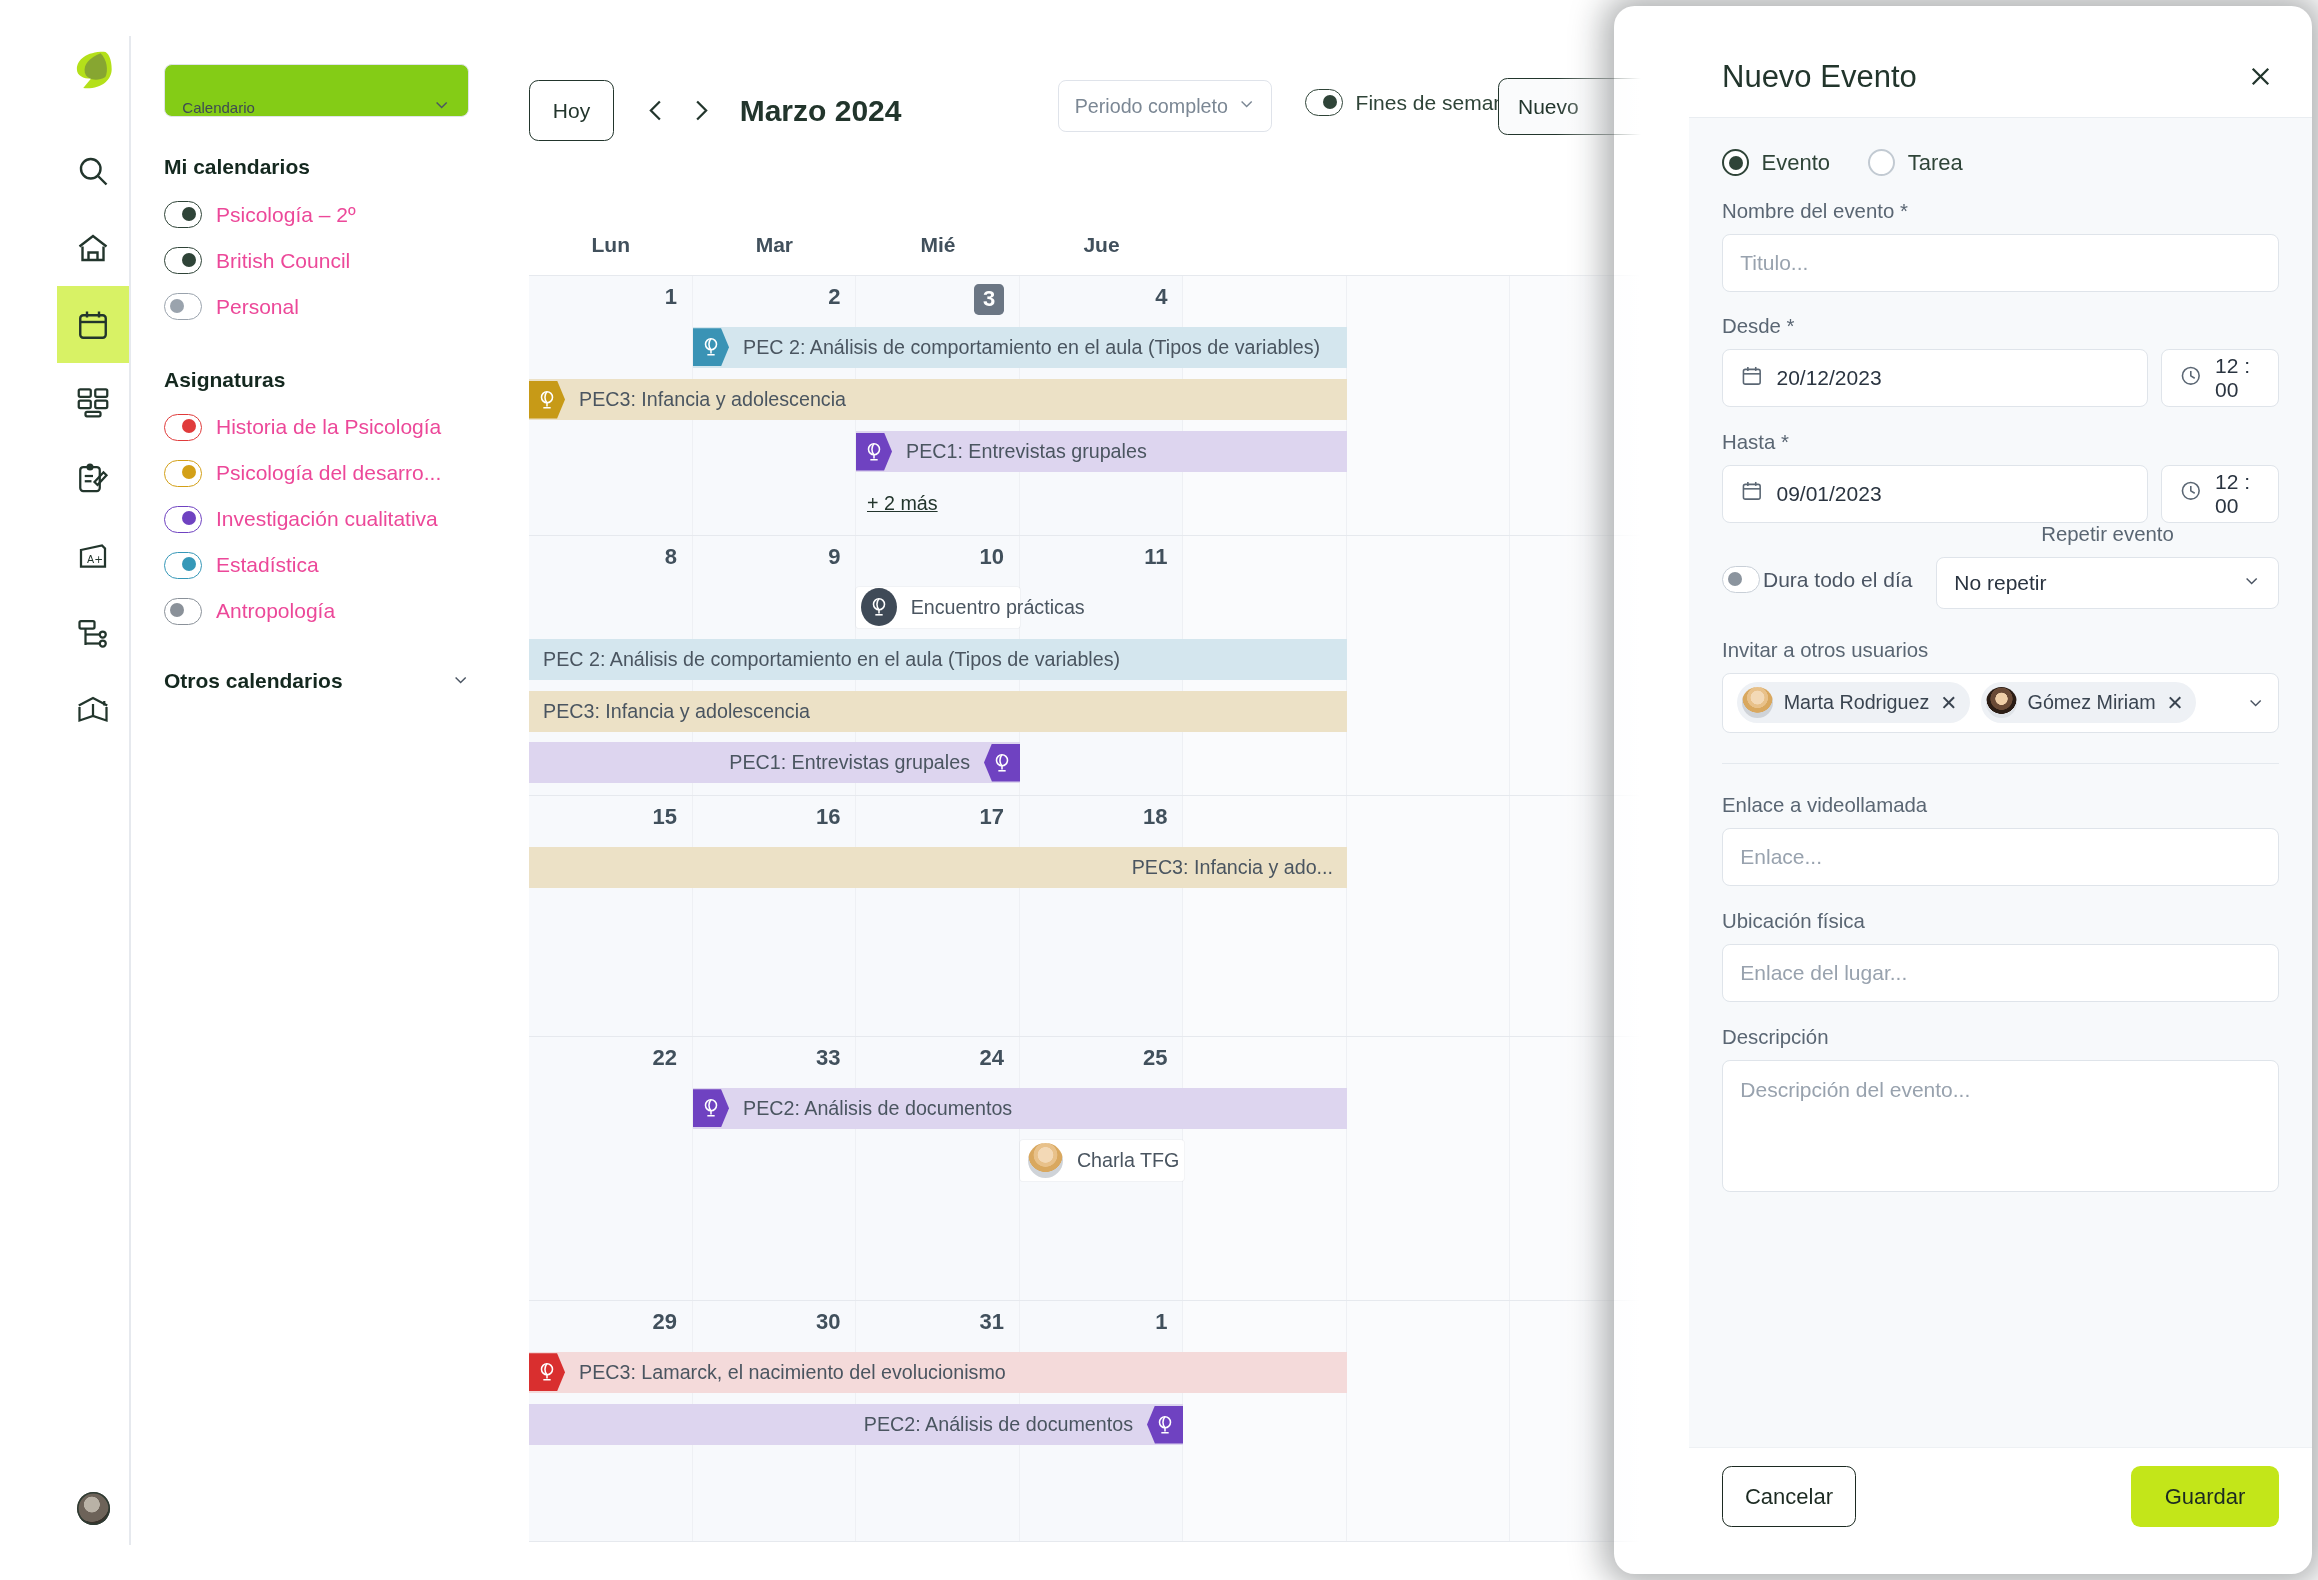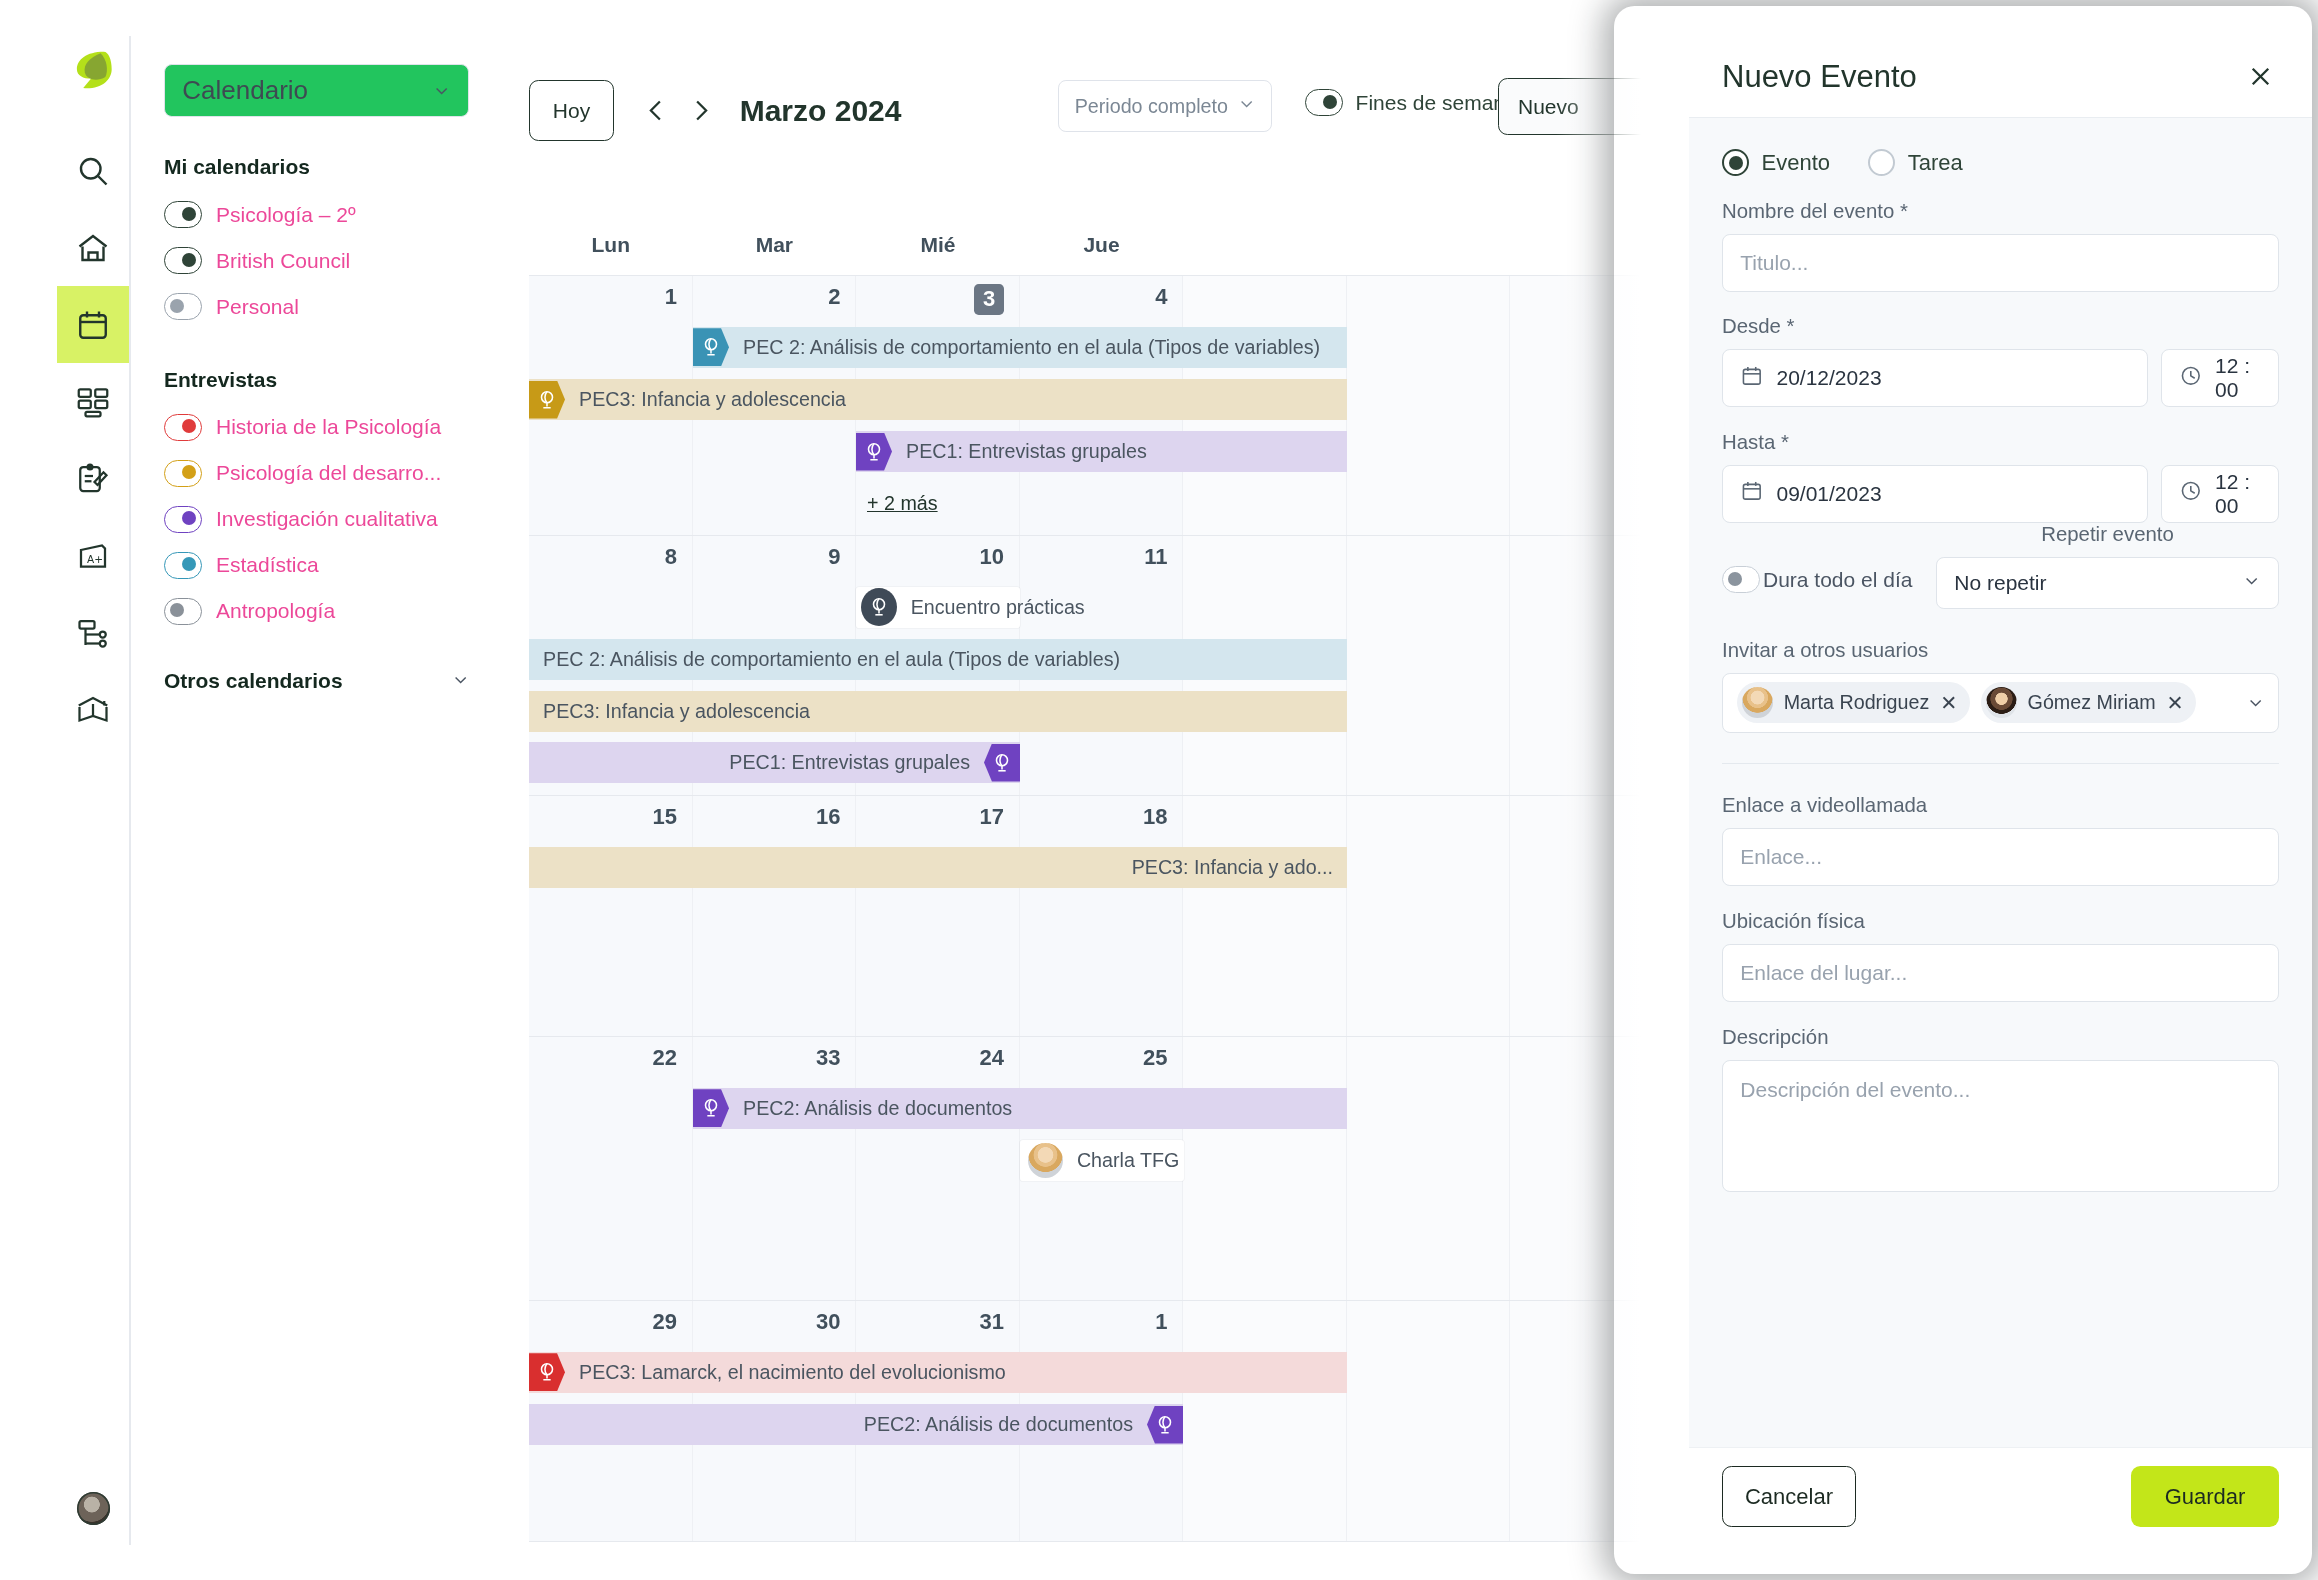--- a/index.html
+++ b/index.html
@@ -41,23 +41,23 @@
   
   .sidebar {
     position: absolute; left: 131px; top: 36px;
     width: 385px; height: 1509px;
     background: #ffffff;
     padding: 28px 33px 0 33px;
   }
   .select-box {
     width: 305px; height: 53px;
     border: 1.6px solid #dfe3ea; border-radius: 7.9px;
-    display: flex; align-items: center; justify-content: space-between;
+    display: flex; align-items: flex-end; justify-content: space-between;
     padding: 0 17.3px;
-    font-size: 26px; color: #3e4a52; cursor: pointer; background:#22c55e;
+    font-size: 15px; color: #3e4a52; cursor: pointer; background:#84cc16;
   }
   .sb-group-title {
     margin-top: 38px; font-size: 21px; font-weight: bold; color: #14281f;
   }
   .sb-group-title.collapsible {
     display:flex; align-items:center; justify-content:space-between;
     width: 305px; cursor: pointer;
   }
   .sb-list { margin-top: 12.6px; }
   .sb-row {
@@ -391,21 +391,21 @@
           <span class="sb-label">British Council</span>
         </div>
         <div class="sb-row">
           <div class="toggle off" style="border-color: rgb(154, 163, 173);">
             <span class="knob" style="background: rgb(154, 163, 173);"></span>
           </div>
           <span class="sb-label">Personal</span>
         </div>
       </div>
 
-    <div class="sb-group-title">Entrevistas</div>
+    <div class="sb-group-title">Asignaturas</div>
     <div class="sb-list" id="subjects-list">
         <div class="sb-row">
           <div class="toggle on" style="border-color: rgb(224, 59, 59);">
             <span class="knob" style="background: rgb(224, 59, 59);"></span>
           </div>
           <span class="sb-label">Historia de la Psicología</span>
         </div>
         <div class="sb-row">
           <div class="toggle on" style="border-color: rgb(211, 160, 23);">
             <span class="knob" style="background: rgb(211, 160, 23);"></span>

